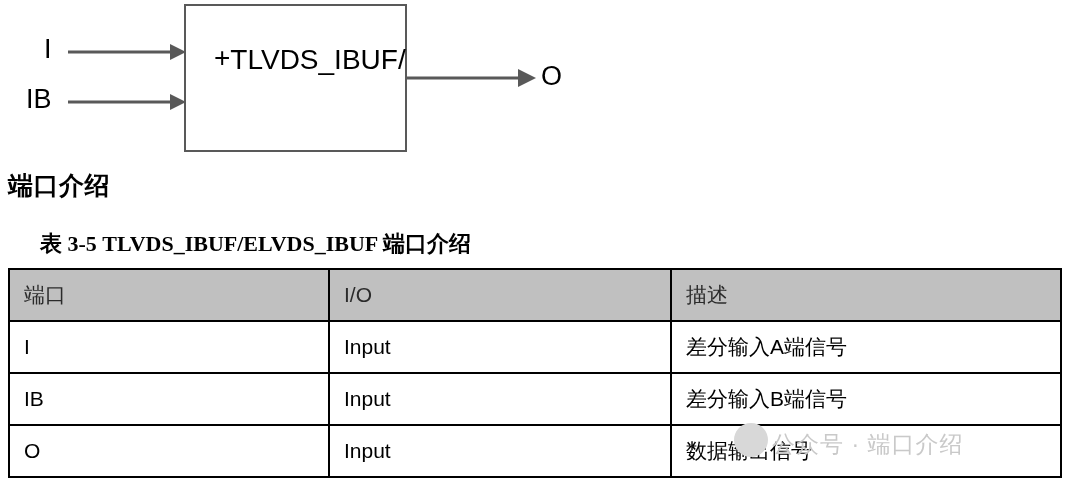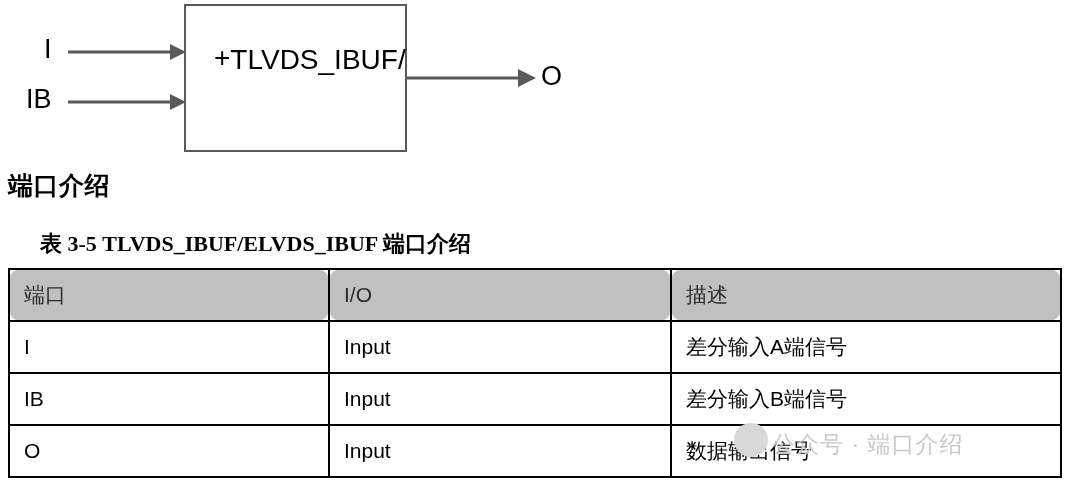--- a/index.html
+++ b/index.html
@@ -120,21 +120,20 @@
     font-weight: normal;
     font-size: 21px;
     font-family: "Liberation Sans", sans-serif;
     color: #000;
     background: #ffffff;
     position: relative;
   }
   #port-table thead th {
     background: #c0c0c0;
     color: #2b2b2b;
-    border-radius: 12px;
   }
 
   
   #watermark {
     position: absolute;
     left: 734px;
     top: 420px;
     width: 330px;
     height: 52px;
     pointer-events: none;

